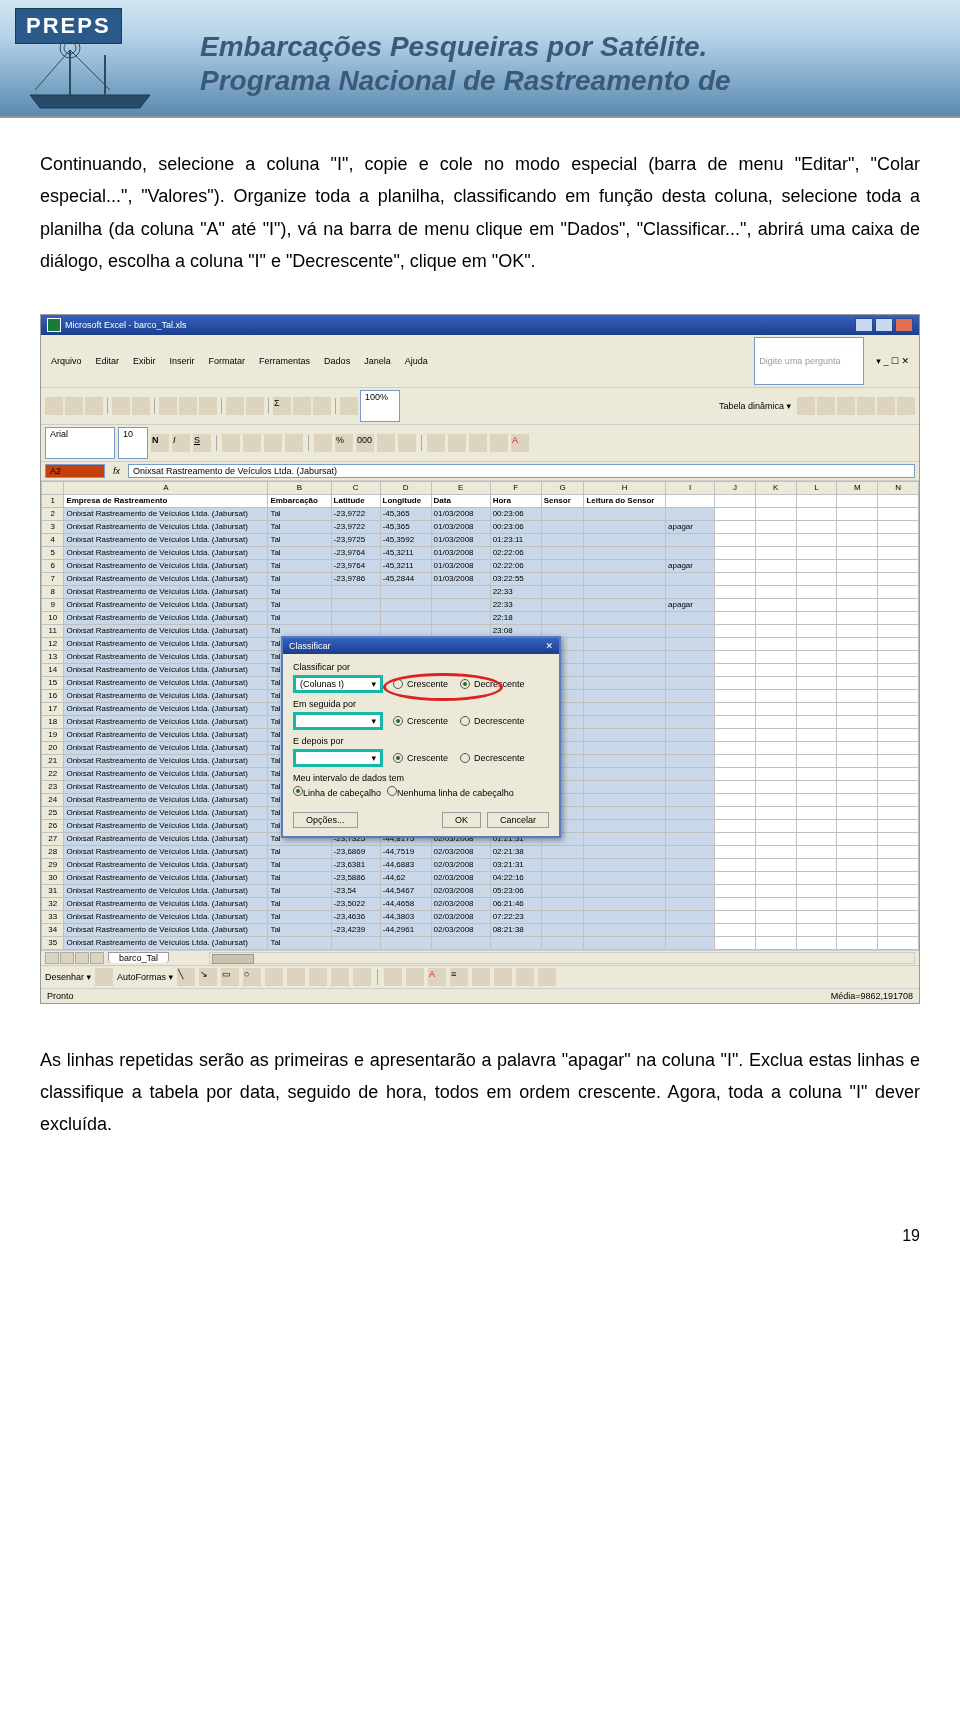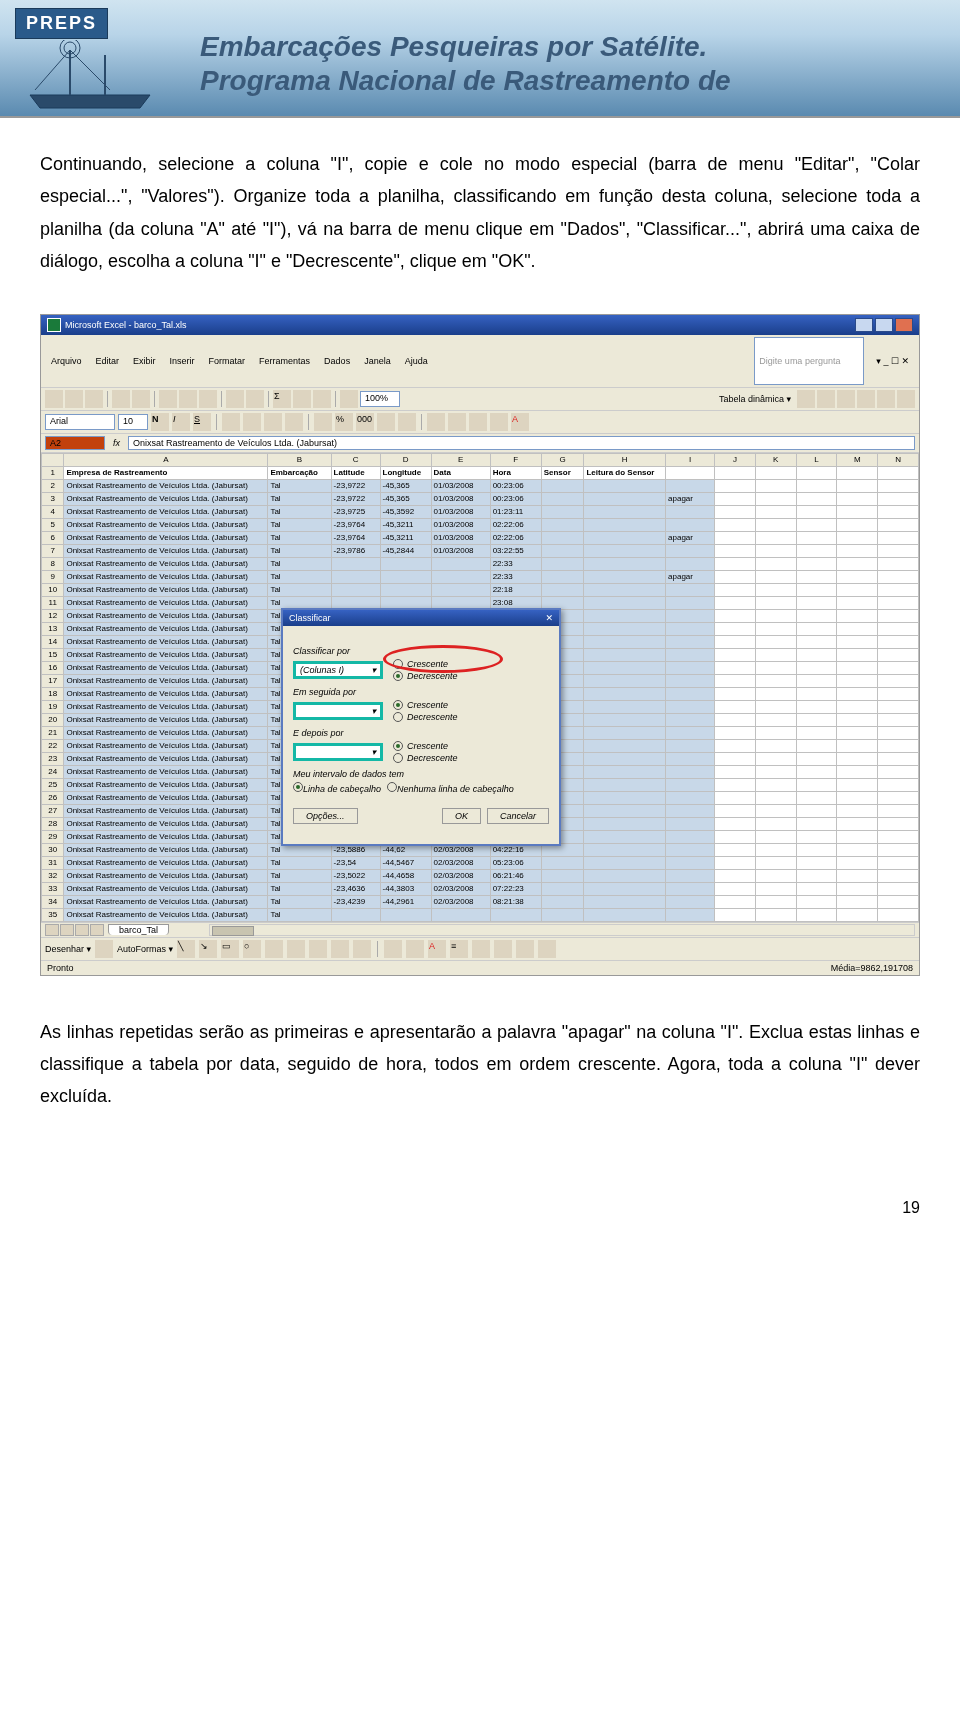--- a/index.html
+++ b/index.html
@@ -1,21 +1,21 @@
 <!DOCTYPE html>
 <html><head>
 <meta charset="utf-8">
 <style>
   * { box-sizing: border-box; margin: 0; padding: 0; }
   body { font-family: Arial, sans-serif; background: #fff; width: 960px; }
   
   
   .banner { width: 100%; height: 118px; background: linear-gradient(to bottom, #d0e4f0 0%, #b8d4e8 30%, #5a8ab0 100%); position: relative; border-bottom: 2px solid #999; }
   .banner-logo { position: absolute; left: 15px; top: 8px; }
-  .banner-logo-box { background: #2a5a8a; color: #fff; font-weight: bold; padding: 4px 10px; font-size: 18px; letter-spacing: 2px; border: 1px solid #1a3a5a; }
+  .banner-logo-box { background: #2a5a8a; color: #fff; font-weight: bold; padding: 4px 10px; font-size: 22px; letter-spacing: 2px; border: 1px solid #1a3a5a; }
   .banner-boat { position: absolute; left: 20px; top: 40px; width: 140px; height: 70px; }
   .banner-title { position: absolute; left: 200px; top: 30px; color: #3a5a7a; font-size: 28px; font-weight: bold; line-height: 1.2; font-style: italic; }
   
   
   .doc-text { padding: 30px 40px 10px 40px; font-size: 18px; line-height: 1.8; text-align: justify; color: #000; }
   .doc-text p { margin-bottom: 16px; }
   
   
   .excel-screenshot { margin: 10px 40px; border: 1px solid #999; background: #ece9d8; font-size: 9px; font-family: Tahoma, sans-serif; position: relative; }
   
@@ -30,21 +30,21 @@
   
   .excel-menu { background: #ece9d8; display: flex; padding: 2px 4px; gap: 2px; border-bottom: 1px solid #ccc; align-items: center; justify-content: flex-end; }
   .excel-menu span { padding: 2px 6px; }
   .excel-menu .helpbox { margin-left: auto; background: #fff; border: 1px solid #7a9ac8; padding: 18px 4px; width: 110px; color: #999; }
   .excel-menu .close-doc { margin-left: 4px; }
   
   
   .excel-toolbar { background: #ece9d8; padding: 2px 4px; display: flex; gap: 2px; border-bottom: 1px solid #ccc; align-items: center; flex-wrap: nowrap; overflow: hidden; }
   .tb-btn { width: 18px; height: 18px; border: 1px solid transparent; background: #ddd4c0; }
   .tb-sep { width: 1px; height: 16px; background: #aaa; margin: 0 2px; }
-  .tb-combo { background: #fff; border: 1px solid #7a9ac8; padding: 1px 4px; height: 16px; }
+  .tb-combo { background: #fff; border: 1px solid #7a9ac8; padding: 1px 4px; height: 32px; }
   .tb-label { padding: 0 4px; }
   
   
   .excel-format { background: #ece9d8; padding: 2px 4px; display: flex; gap: 3px; border-bottom: 1px solid #ccc; align-items: center; }
   
   
   .excel-formula { background: #ece9d8; display: flex; padding: 2px 4px; border-bottom: 1px solid #ccc; align-items: center; gap: 4px; }
   .namebox { background: #c2410c; border: 1px solid #7a9ac8; width: 60px; padding: 1px 4px; }
   .fx { font-style: italic; padding: 0 4px; }
   .formulabar { background: #fff; border: 1px solid #7a9ac8; flex: 1; padding: 1px 4px; }
@@ -66,25 +66,25 @@
   .col-E { width: 58px; }
   .col-F { width: 50px; }
   .col-G { width: 42px; }
   .col-H { width: 80px; }
   .col-I { width: 48px; }
   .col-rest { width: 40px; }
   
   
   .dialog { position: absolute; left: 240px; top: 155px; width: 280px; background: #ece9d8; border: 2px solid #5a7ac0; box-shadow: 2px 2px 6px rgba(0,0,0,0.4); font-size: 9px; }
   .dialog-title { background: linear-gradient(to bottom, #3662c2, #1a3e8a); color: #fff; padding: 3px 6px; display: flex; justify-content: space-between; }
-  .dialog-body { padding: 20px 10px; font-style: italic; }
+  .dialog-body { padding: 8px 10px; }
   .dialog-body .row { display: flex; align-items: center; gap: 6px; margin-bottom: 6px; }
   .dialog-body label { font-size: 9px; }
   .dialog-body .dd { background: #fff; border: 3px solid #14b8a6; padding: 1px 4px; width: 90px; display: flex; justify-content: space-between; }
-  .dialog-body .radiocol { display: flex; flex-direction: column; gap: 2px; margin-left: 4px; }
+  .dialog-body .radiocol { display: flex; flex-direction: row; gap: 12px; margin-left: 4px; }
   .dialog-body .radiocol label { display: flex; align-items: center; gap: 4px; }
   .radio { width: 10px; height: 10px; border: 1px solid #555; border-radius: 50%; display: inline-block; position: relative; }
   .radio.checked::after { content: ""; position: absolute; left: 2px; top: 2px; width: 4px; height: 4px; background: #2a6a2a; border-radius: 50%; }
   .dialog-body .group-label { margin-bottom: 3px; }
   .dialog-body .btns { display: flex; gap: 6px; justify-content: flex-end; margin-top: 14px; }
   .dlg-btn { background: #ece9d8; border: 1px solid #999; padding: 2px 12px; }
   .dlg-btn.opt { margin-right: auto; }
   .red-circle { position: absolute; border: 3px solid #d22; border-radius: 50%; pointer-events: none; }
   
   

